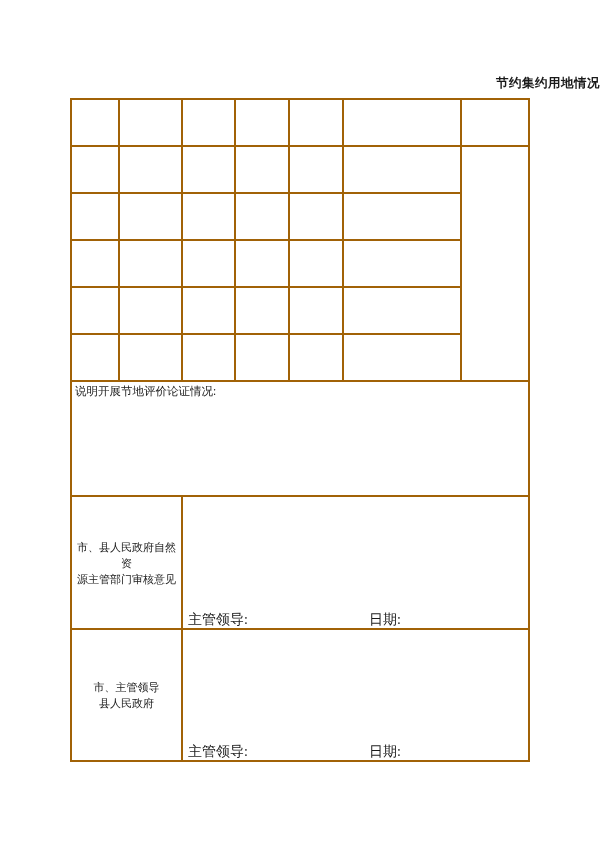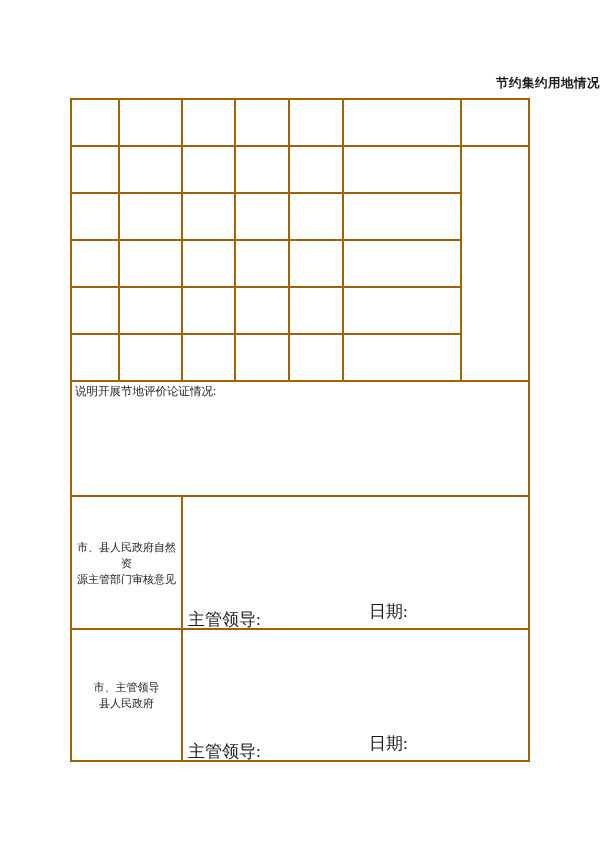--- a/index.html
+++ b/index.html
@@ -66,33 +66,33 @@
     position: relative;
   }
   tr.review-row-1 td { height: 131px; margin-top: 27px; }
   tr.review-row-2 td { height: 130px; }
   .sig-line {
     position: absolute;
     left: 0;
     bottom: 1px;
     width: 100%;
     height: 15px;
-    font-size: 17px;
+    font-size: 14px;
     line-height: 15px;
   }
   .leader-label {
     position: absolute;
     left: 5px;
     bottom: 0;
     white-space: nowrap;
   }
   .date-label {
     position: absolute;
     left: 186px;
-    bottom: 8px;
+    bottom: 0;
     white-space: nowrap;
   }
   .label-line { display: block; }
 </style>
 </head>
 <body>
 
 <div class="page">
 
   <div class="doc-title">节约集约用地情况</div>

